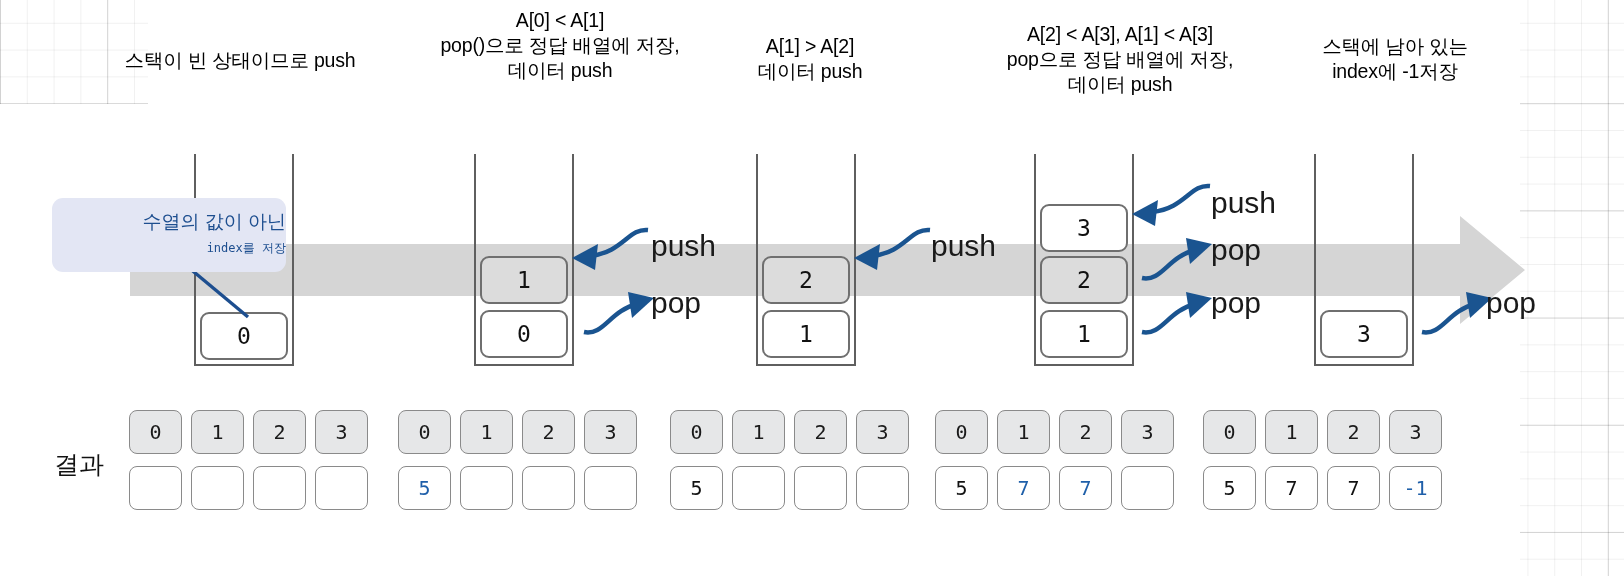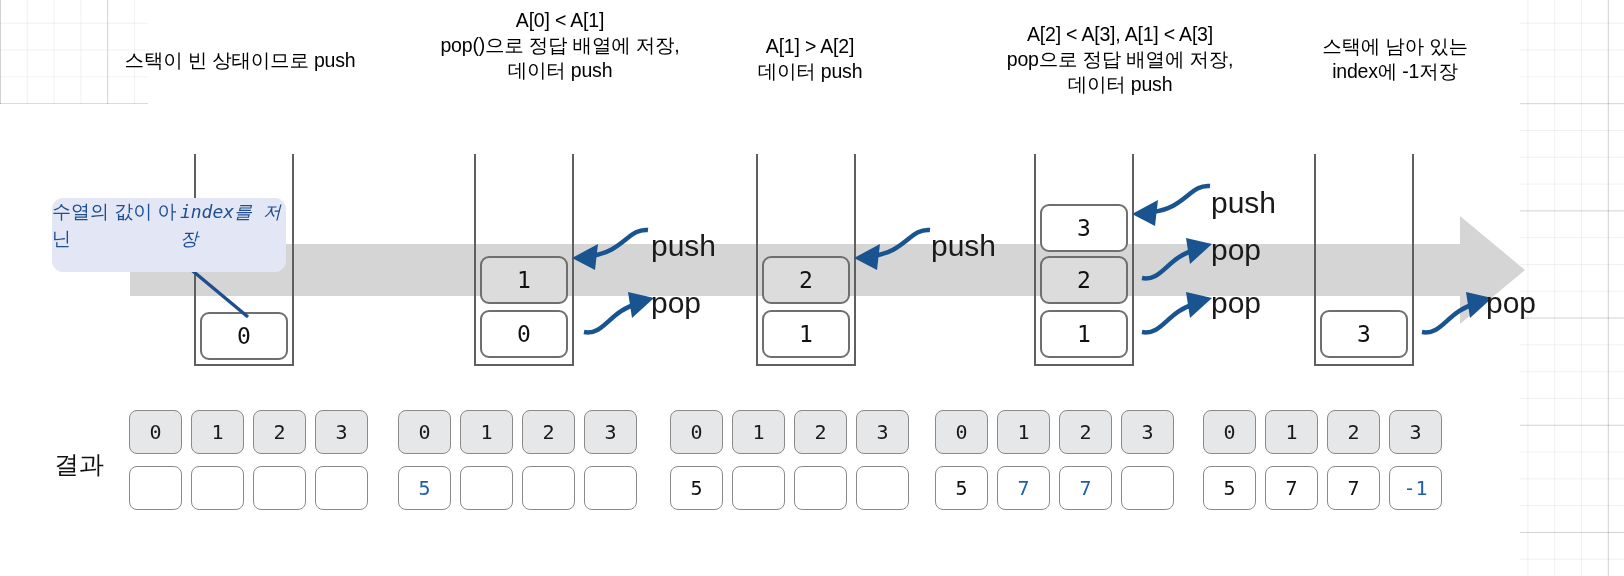--- a/index.html
+++ b/index.html
@@ -47,24 +47,24 @@
     background:#fff;box-sizing:border-box;
     display:flex;align-items:center;justify-content:center;
     font-family:"DejaVu Sans Mono","Liberation Mono",monospace;
     font-size:23px;color:#111;
   }
 
   
   .callout{
     position:absolute;left:52px;top:198px;width:234px;height:74px;
     background:#e3e6f4;border-radius:11px;
-    display:flex;flex-direction:row;align-items:flex-start;justify-content:center;
+    display:flex;flex-direction:column;align-items:flex-end;justify-content:center;
     color:#1d4e8f;font-size:19px;line-height:27px;font-weight:500;
   }
-  .callout .mono{font-family:"DejaVu Sans Mono","Liberation Mono",monospace;font-size:18px;font-style:italic;}
+  .callout .mono{font-family:"DejaVu Sans Mono","Liberation Mono",monospace;font-size:12px;}
 
   
   .alabel{position:absolute;font-size:30px;color:#1a1a1a;}
 
   
   .result-label{
     position:absolute;left:54px;top:448px;font-size:25px;color:#111;
   }
   .rtable{position:absolute;}
   .rcell{

